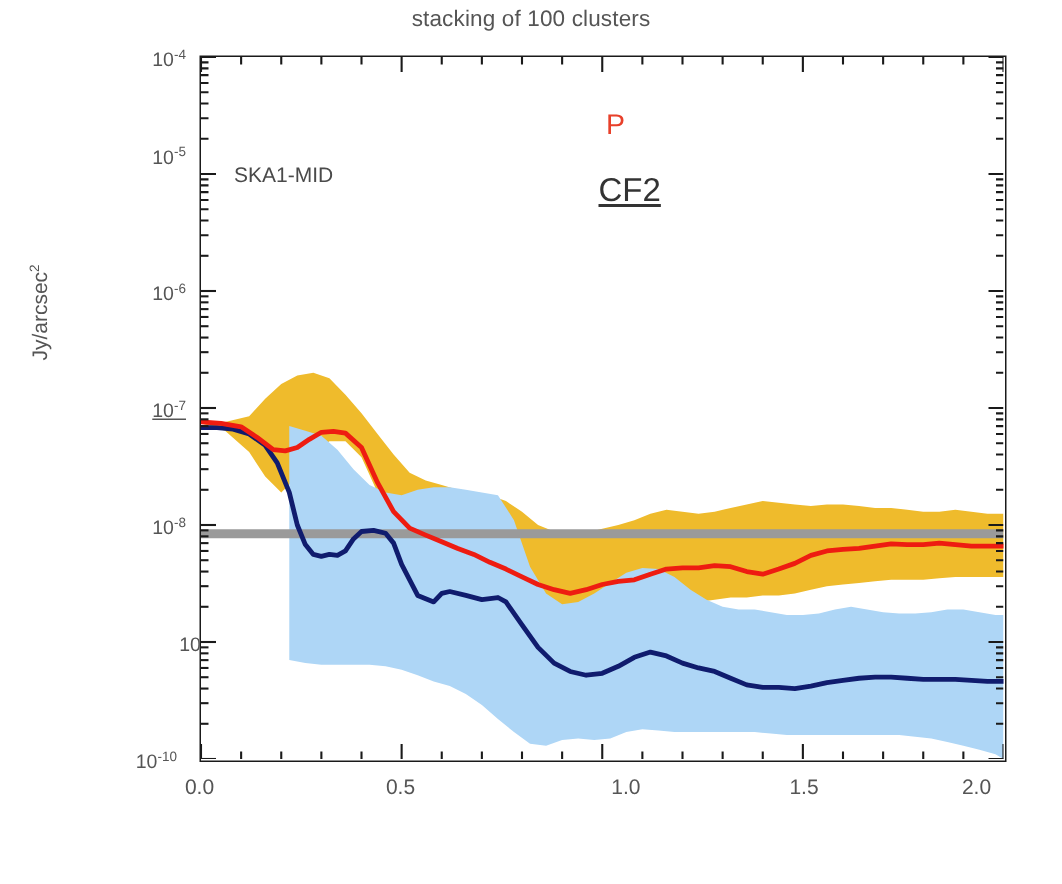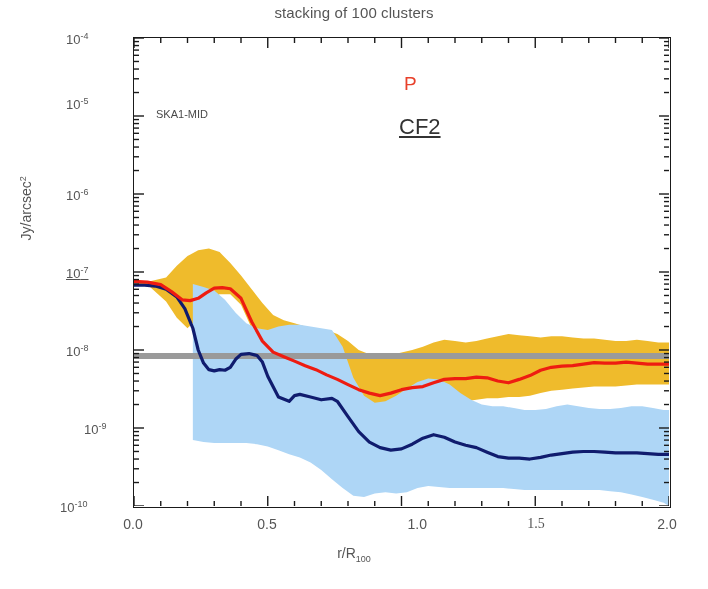--- a/index.html
+++ b/index.html
@@ -20,34 +20,34 @@
   }
   .plot-clip{position:absolute;left:0;top:0;width:100%;height:100%;overflow:hidden;}
 
   
   .ylabel{
     position:absolute;left:-64px;top:200px;width:180px;
     transform:rotate(-90deg);transform-origin:center center;
     text-align:center;font-size:14px;color:#555;
   }
   .ytick-wrap{position:absolute;left:0;top:0;width:708px;height:589px;}
-  .yt{position:absolute;text-align:left;width:58px;font-size:13px;color:#555;}
+  .yt{position:absolute;text-align:right;width:58px;font-size:13px;color:#555;}
   .yt sup{font-size:9px;vertical-align:super;}
 
   
   .xt{position:absolute;font-size:14px;color:#555;text-align:center;width:50px;}
   .xlabel{
     position:absolute;left:0;top:545px;width:708px;text-align:center;
     font-size:14px;color:#555;
   }
   .xlabel sub{font-size:9px;vertical-align:sub;}
 
   
   .anno{position:absolute;font-size:14px;white-space:nowrap;}
-  .anno-ska{left:22px;top:70px;color:#4a4a4a;font-size:11px;}
+  .anno-ska{left:22px;top:70px;color:#4a4a4a;font-size:14px;}
   .anno-p{left:270px;top:35px;color:#e8402a;font-size:19px;}
   .anno-cf2{left:265px;top:76px;color:#333333;font-size:22px;text-decoration:underline;}
 
   svg{display:block;}
 </style>
 </head>
 <body>
 
 <div id="chart-root">
 
@@ -64,27 +64,24 @@
   </div>
 
   <div class="ylabel">
     <span>Jy/arcsec</span><sup style="font-size:9px">2</sup>
   </div>
 
   <div>
     <div class="xt" style="left:108px;top:516px;">0.0</div>
     <div class="xt" style="left:242px;top:516px;">0.5</div>
     <div class="xt" style="left:377px;top:516px;text-align:right;">1.0</div>
-    <div class="xt" style="left:511px;top:516px;font-family:Liberation Serif, serif;">1.5</div>
-    <div class="xt" style="left:642px;top:516px;text-align:center;">2.0</div>
-  </div>
-
-  <div class="xlabel">
-    <span>r/R</span><sub>100</sub>
-  </div>
+    <div class="xt" style="left:511px;top:516px;">1.5</div>
+    <div class="xt" style="left:626px;top:516px;text-align:center;">2.0</div>
+  </div>
+
 
   <div class="plot-frame">
     <div class="plot-clip">
       <svg id="plot-svg" width="535" height="468" viewBox="0 0 535 468">
         <g id="bands">
             <polygon points="0,242.4166209901425 16.05,243.29653980209827 32.1,239.50532379428515 42.800000000000004,227.82386280828527 53.5,218.07864135283788 64.2,212.25721912567934 74.9,210.51966033820946 85.60000000000001,214.0887446019421 96.3,225.1124185200667 107,237.56908426373263 117.7,251.30420247007578 128.4,265.0393206764189 139.1,277.12167355530687 149.8,282.3435231464947 160.5,285.2910308958679 171.20000000000002,288.51966033820946 181.9,290.2572191256794 192.6,292.0887446019421 203.3,296.07864135283785 214,303.11241852006674 224.7,312 235.4,316.3303515722868 246.10000000000002,318.31190879466624 256.8,317.1091208030017 267.5,314.458330012793 278.2,312 288.90000000000003,308.77137055765843 299.6,304.4410189853716 310.29999999999995,301.8339660573895 321,303.11241852006674 331.7,304.4410189853716 342.40000000000003,303.11241852006674 353.1,300.60201321709746 363.8,298.26488179365685 374.5,296.07864135283785 385.2,297.1541275427172 395.9,298.26488179365685 406.6,299.4132958256719 417.3,298.26488179365685 428,298.26488179365685 438.7,299.4132958256719 449.4,300.60201321709746 460.09999999999997,300.60201321709746 470.8,301.8339660573895 481.5,303.11241852006674 492.20000000000005,303.11241852006674 502.9,301.8339660573895 513.6,303.11241852006674 524.3,304.4410189853716 535,304.4410189853716 535,346.60840494015156 524.3,346.60840494015156 513.6,346.60840494015156 502.9,346.60840494015156 492.20000000000005,347.5626925406785 481.5,348.5446444707041 470.8,348.5446444707041 460.09999999999997,348.5446444707041 449.4,349.55591268952475 438.7,350.5983016910473 428,351.67378788092674 417.3,352.7845421318663 406.6,355.12167355530687 395.9,357.63207885827615 385.2,358.9606793235811 374.5,358.9606793235811 363.8,360.3435231464947 353.1,360.3435231464947 342.40000000000003,361.78522879062774 331.7,363.2910308958679 321,363.2910308958679 310.29999999999995,363.2910308958679 299.6,364.86689501075426 288.90000000000003,367.3773003137236 278.2,369.16060518456493 267.5,372.02498413249464 256.8,376.26488179365685 246.10000000000002,377.413295825672 235.4,372.02498413249464 224.7,363.2910308958679 214,356.35362639559895 203.3,349.55591268952475 192.6,344.7768794638888 181.9,339.81069123407735 171.20000000000002,335.48033966179054 160.5,330.4526165020909 149.8,326.0755730277342 139.1,321.2965398020983 128.4,308.77137055765843 117.7,290.2572191256794 107,266.7768794638888 96.3,256.15173919648566 85.60000000000001,256.15173919648566 74.9,263.3865553489637 64.2,279.63207885827615 53.5,290.2572191256794 42.800000000000004,279.63207885827615 32.1,263.3865553489637 16.05,249.11796202925677 0,244.19992586098385" fill="#efbb2c"></polygon>
             <polygon points="58.85,246.08235287888795 69.55,249.11796202925677 80.25,252.45261650209093 90.95,261.8106912340774 101.65,274.7845421318663 112.35,285.2910308958679 123.05000000000001,290.2572191256794 133.75,292.0887446019421 144.45000000000002,288.51966033820946 155.14999999999998,286.86689501075426 165.85,286.86689501075426 176.55,288.51966033820946 187.25,290.2572191256794 197.95,292.0887446019421 208.65,308.77137055765843 219.35,339.81069123407735 230.04999999999998,357.63207885827615 240.75,364.86689501075426 251.45,363.2910308958679 262.15,357.63207885827615 272.85,350.5983016910473 283.55,343.896960651933 294.25,340.5894604647922 304.95,341.3865553489637 315.65,346.60840494015156 326.34999999999997,355.12167355530687 337.05,361.78522879062774 347.75,366.51966033820946 358.45000000000005,368.25721912567934 369.15,368.25721912567934 379.84999999999997,370.0887446019421 390.55,372.02498413249464 401.25,372.02498413249464 411.95,371.043032202469 422.65000000000003,368.25721912567934 433.35,366.51966033820946 444.04999999999995,368.25721912567934 454.75,370.0887446019421 465.45,371.043032202469 476.15000000000003,371.043032202469 486.85,370.0887446019421 497.55,368.25721912567934 508.25,368.25721912567934 518.9499999999999,370.0887446019421 529.65,372.02498413249464 535,372.02498413249464 535,468 529.65,464.77137055765843 518.9499999999999,461.82386280828524 508.25,459.11241852006674 497.55,456.6020132170974 486.85,454.26488179365685 476.15000000000003,453.1541275427172 465.45,452.07864135283785 454.75,452.07864135283785 444.04999999999995,452.07864135283785 433.35,452.07864135283785 422.65000000000003,452.07864135283785 411.95,452.07864135283785 401.25,452.07864135283785 390.55,452.07864135283785 379.84999999999997,451.0362523513153 369.15,450.02498413249464 358.45000000000005,450.02498413249464 347.75,450.02498413249464 337.05,450.02498413249464 326.34999999999997,450.02498413249464 315.65,450.02498413249464 304.95,449.043032202469 294.25,448.0887446019421 283.55,450.02498413249464 272.85,454.26488179365685 262.15,455.413295825672 251.45,454.26488179365685 240.75,455.413295825672 230.04999999999998,459.11241852006674 219.35,457.8339660573895 208.65,450.02498413249464 197.95,441.2910308958679 187.25,431.93295616388144 176.55,424.60840494015156 165.85,419.3865553489637 155.14999999999998,416.3048891288372 144.45000000000002,412.15173919648566 133.75,408.4526165020909 123.05000000000001,406.19344821913614 112.35,405.1179620292568 101.65,405.1179620292568 90.95,405.1179620292568 80.25,405.1179620292568 69.55,404.0755730277342 58.85,402.08235287888795" fill="#aed6f6"></polygon>
           </g>
         <g id="hline">
             <line x1="0" x2="535" y1="317.9062156871732" y2="317.9062156871732" stroke="#9a9a9a" stroke-width="6"></line>

